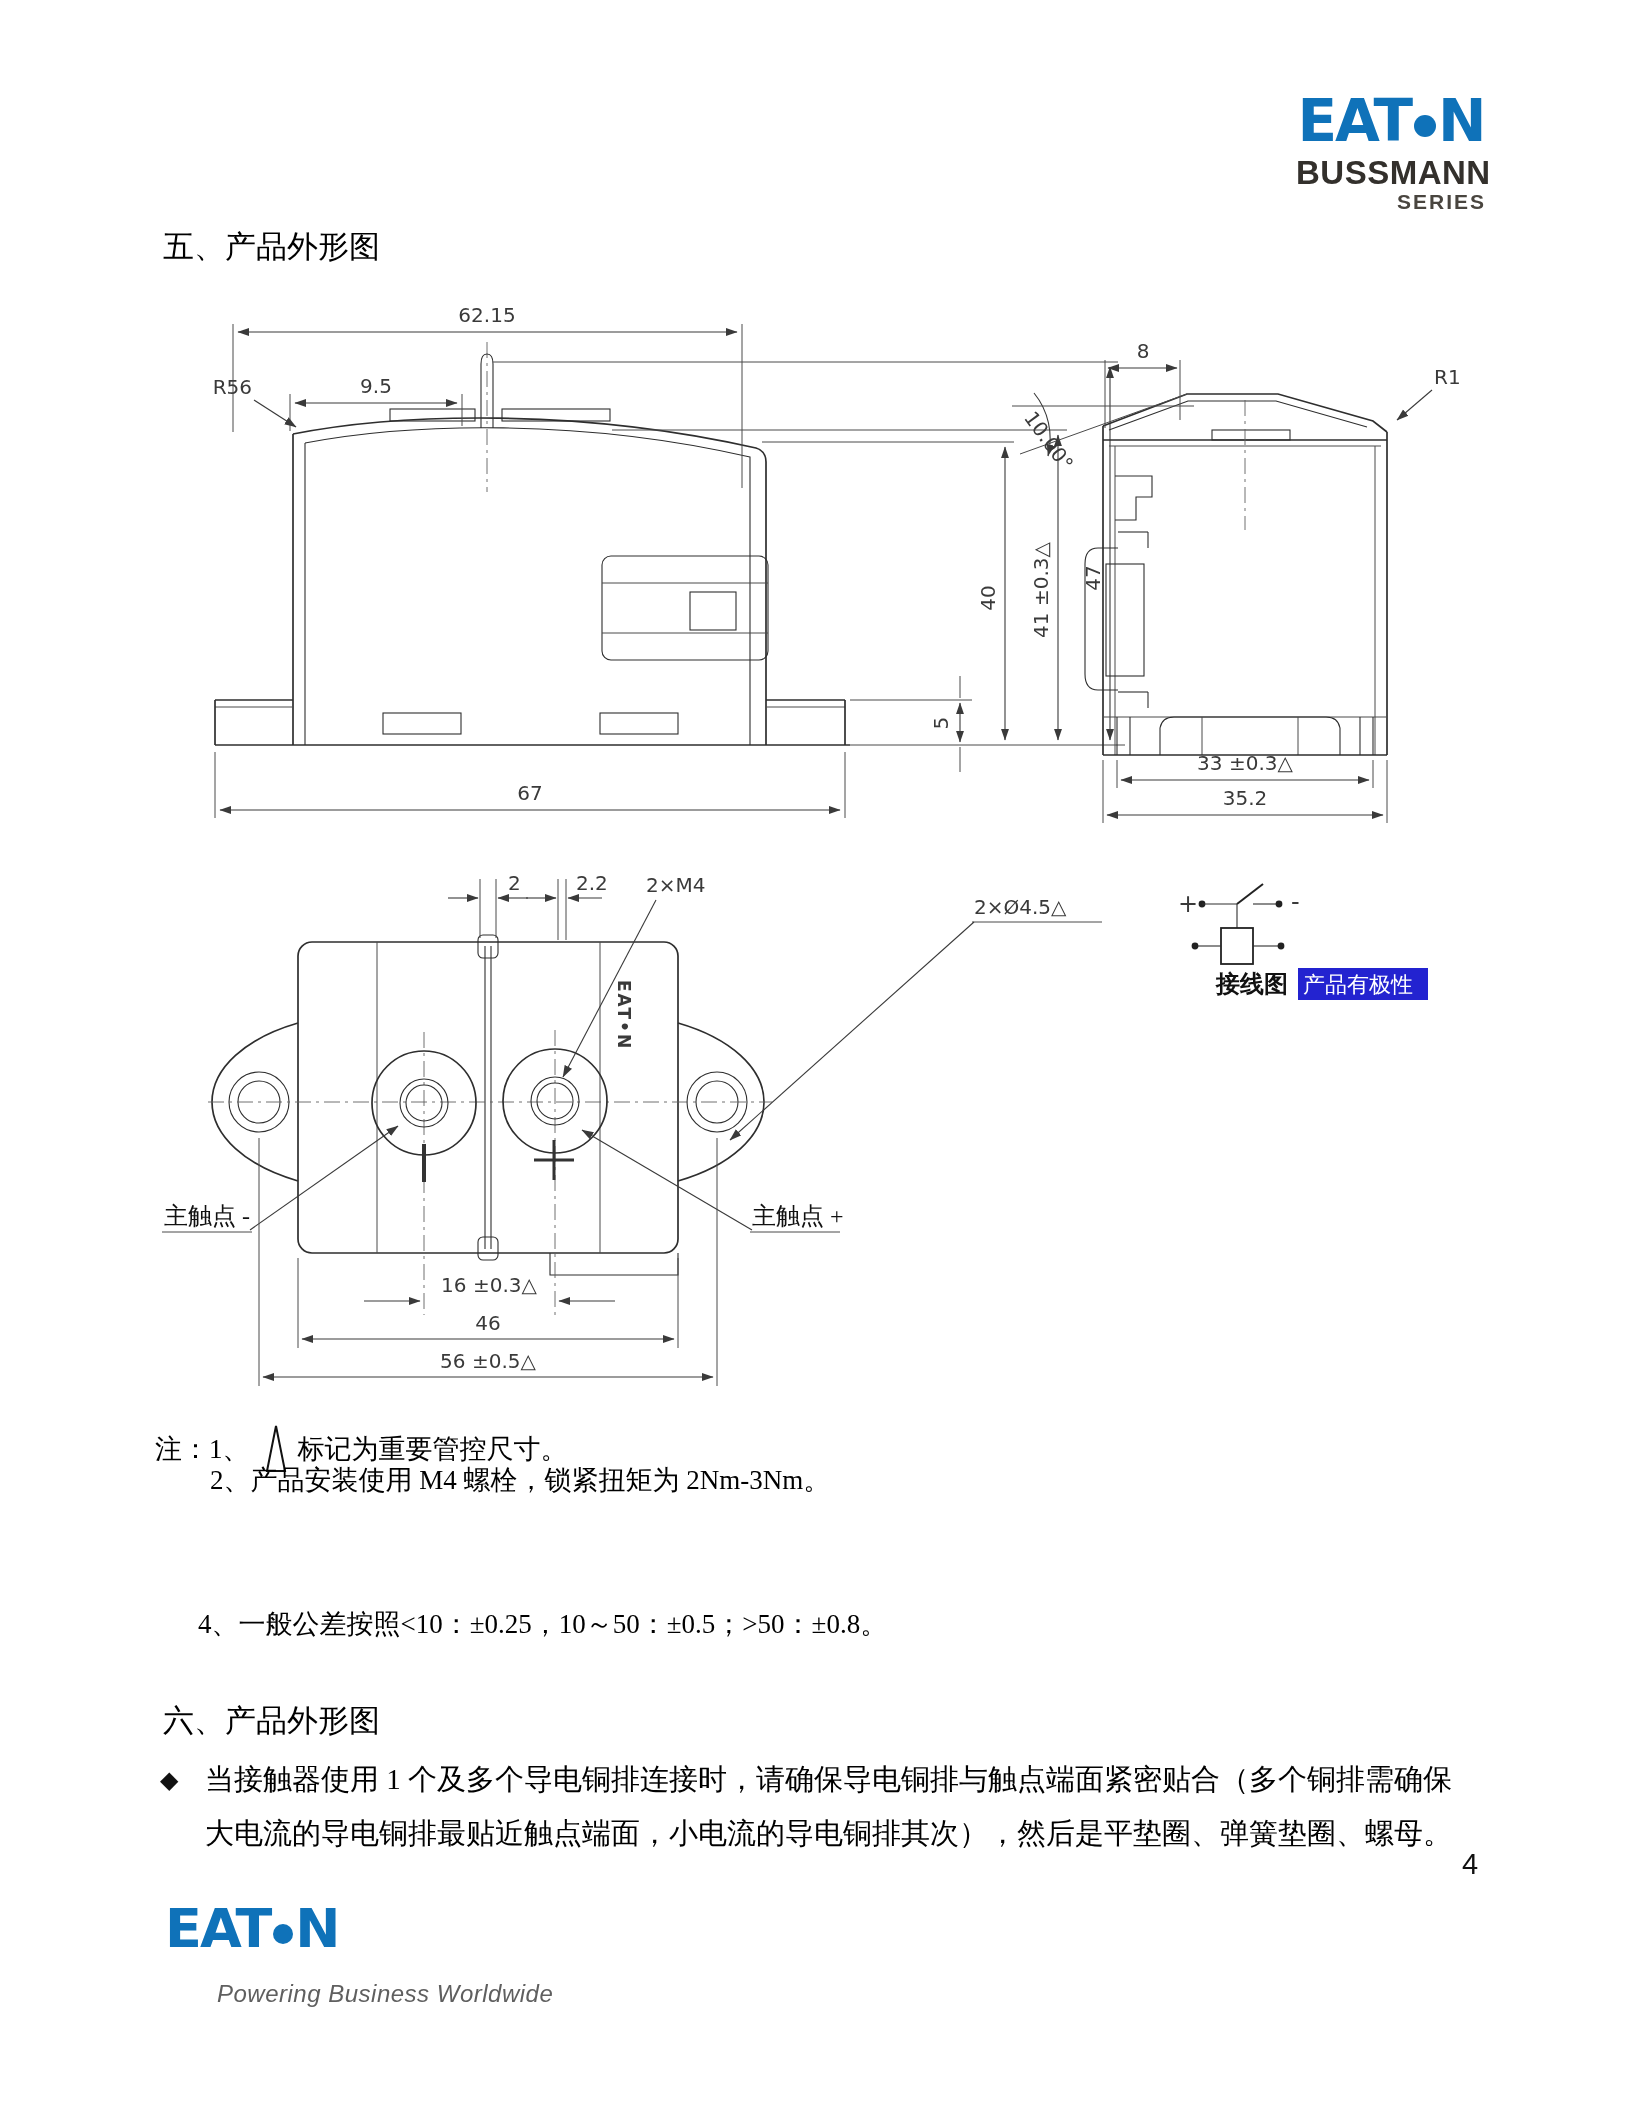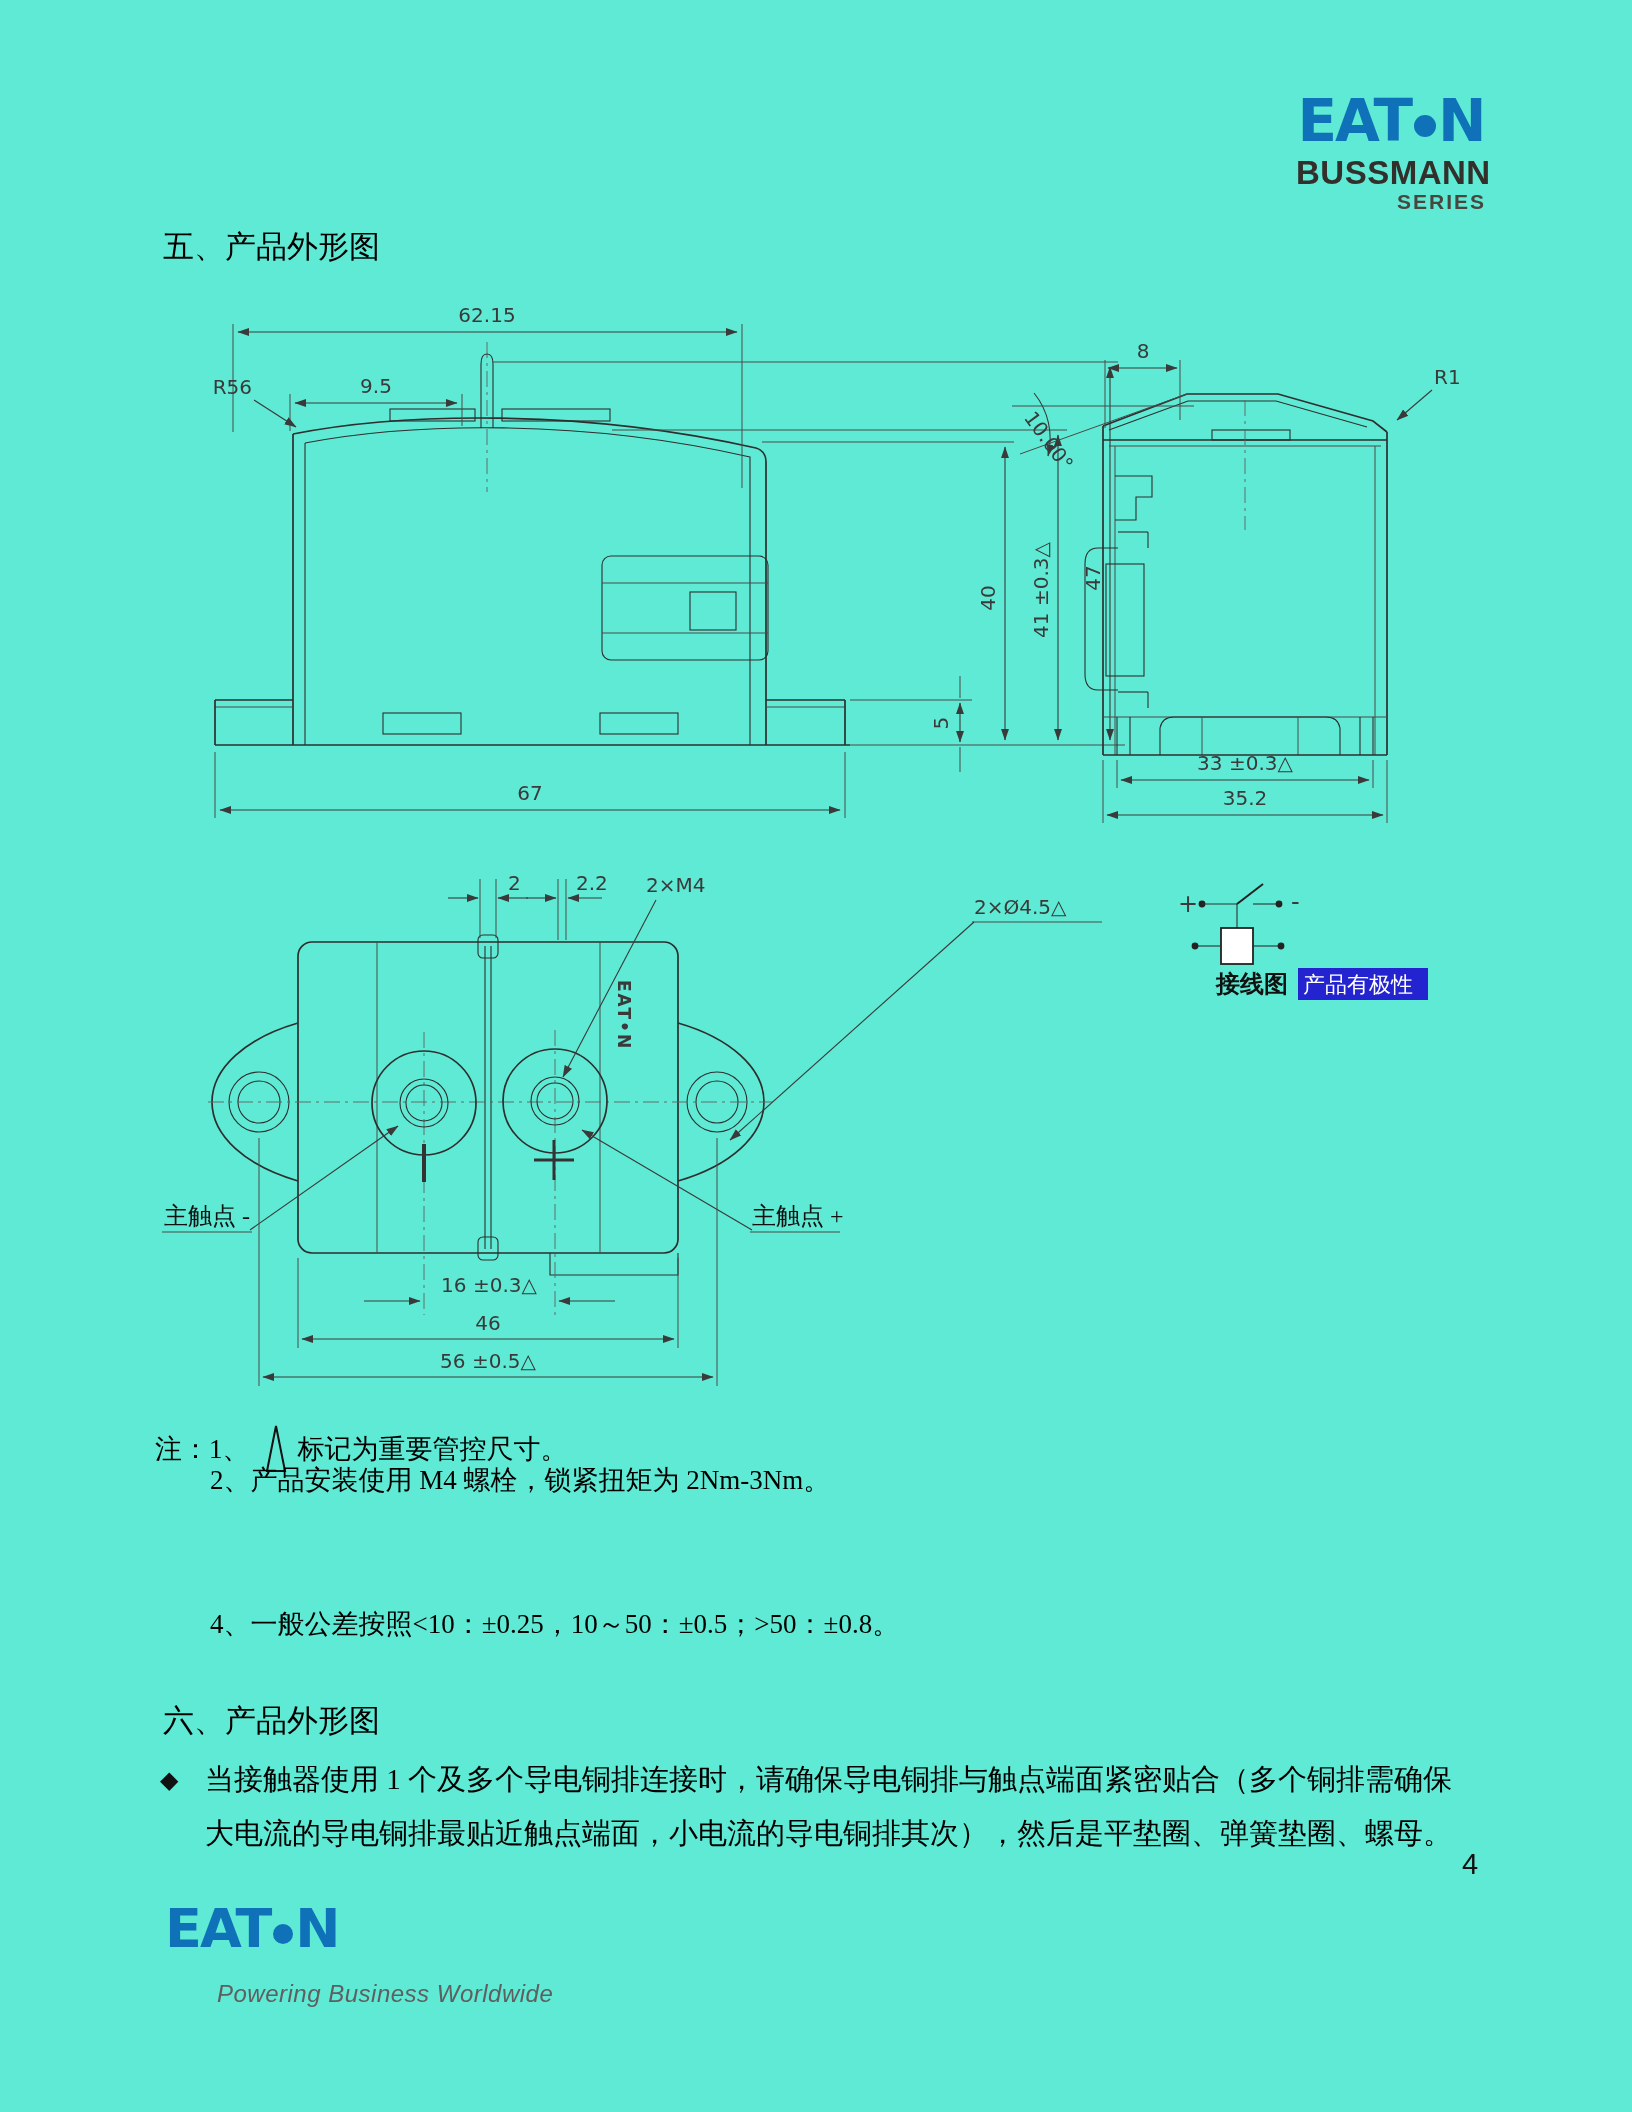--- a/index.html
+++ b/index.html
@@ -1,16 +1,16 @@
 <!DOCTYPE html>
 <html><head>
 <meta charset="utf-8">
 <style>
   html,body{margin:0;padding:0;background:#888;}
-  .page{position:relative;width:1632px;height:2112px;background:#5eead4;overflow:hidden;
+  .page{position:relative;width:1632px;height:2112px;background:#ffffff;overflow:hidden;
         font-family:"Liberation Serif","DejaVu Serif",serif;color:#111;}
   .abs{position:absolute;}
 
   
   .logo-block{top:92px;left:1296px;width:190px;text-align:center;}
   .eaton-row{display:flex;align-items:center;justify-content:center;
              font-family:"DejaVu Sans","Liberation Sans",sans-serif;
              font-weight:900;font-size:58px;letter-spacing:-2px;color:#0f72b9;line-height:1;}
   .eaton-dot{display:inline-block;width:22px;height:22px;border-radius:50%;background:#0f72b9;margin:10px 2px 0 3px;}
   .bussmann{font-family:"Liberation Sans","DejaVu Sans",sans-serif;font-weight:700;
@@ -292,21 +292,21 @@
   </svg>
 
   <div class="abs note-line note1" style="left:155px;top:1424px;">
     <span>注：1、</span>
     <svg class="tri-svg" width="24" height="50" viewBox="0 0 24 50">
       <polygon points="12,2 21,47 3,47" fill="none" stroke="#111" stroke-width="2"></polygon>
     </svg>
     <span>标记为重要管控尺寸。</span>
   </div>
   <div class="abs note-line" style="left:210px;top:1462px;">2、产品安装使用 M4 螺栓，锁紧扭矩为 2Nm-3Nm。</div>
-  <div class="abs note-line" style="left:210px;top:1606px;">4、一般公差按照&lt;10：±0.25，10～50：±0.5；&gt;50：±0.8。</div>
+  <div class="abs note-line" style="left:198px;top:1606px;">4、一般公差按照&lt;10：±0.25，10～50：±0.5；&gt;50：±0.8。</div>
 
   <div class="abs sec-title" style="left:155px;top:1700px;">六、产品外形图</div>
   <div class="abs bullet" style="left:160px;top:1766px;">◆</div>
   <div class="abs app-text" style="left:205px;top:1760px;">当接触器使用 1 个及多个导电铜排连接时，请确保导电铜排与触点端面紧密贴合（多个铜排需确保</div>
   <div class="abs app-text" style="left:205px;top:1814px;">大电流的导电铜排最贴近触点端面，小电流的导电铜排其次），然后是平垫圈、弹簧垫圈、螺母。</div>
 
   <div class="abs pagenum" style="left:1462px;top:1848px;">4</div>
 
   <div class="abs" style="left:165px;top:1902px;">
     <div class="f-eaton">

